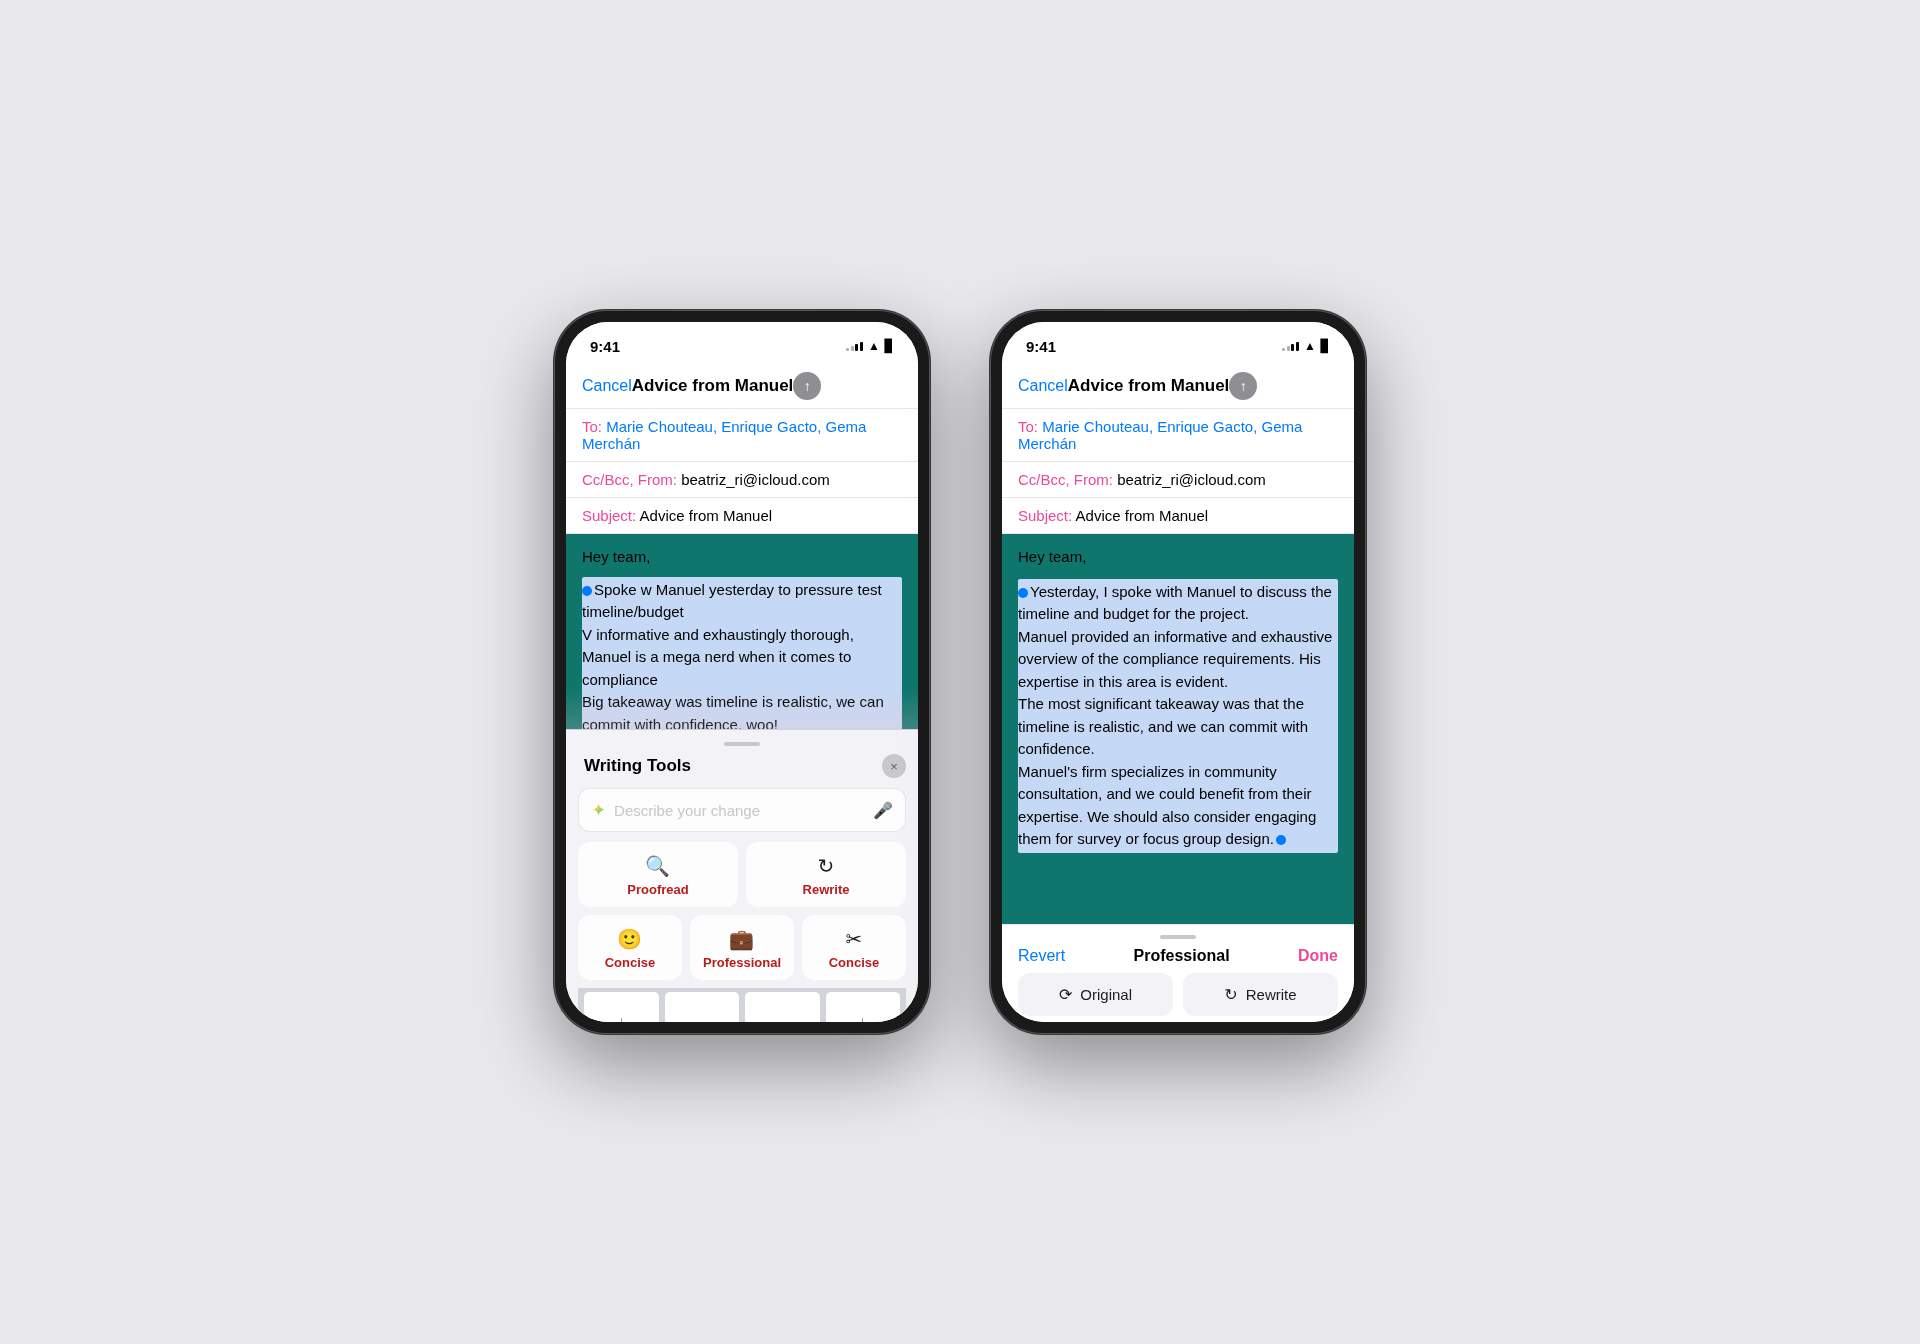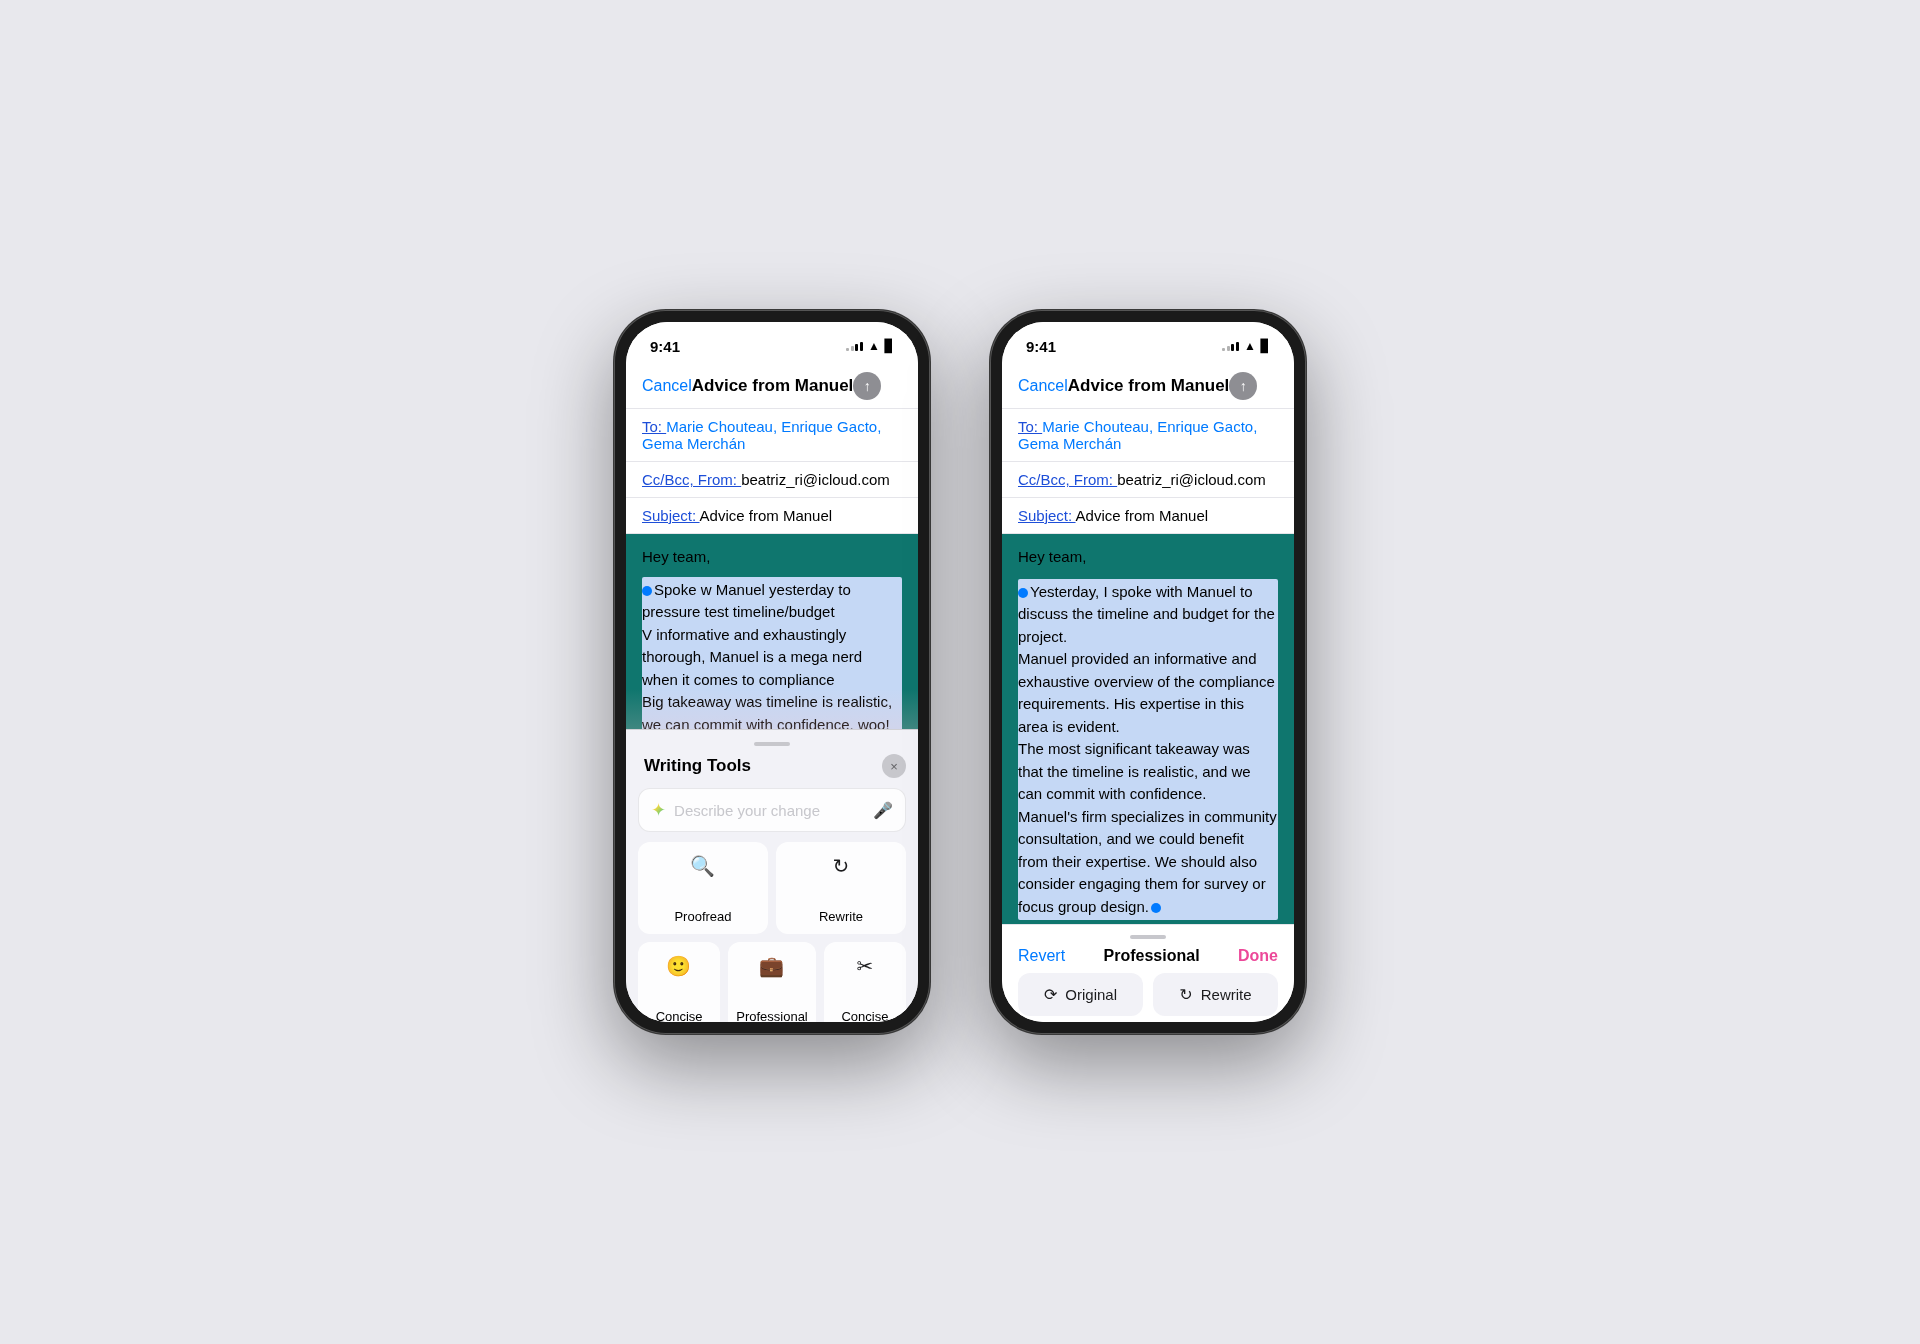--- a/index.html
+++ b/index.html
@@ -9,21 +9,21 @@
       justify-content: center;
       align-items: center;
       min-height: 100vh;
       font-family: -apple-system, BlinkMacSystemFont, 'SF Pro Text', 'Helvetica Neue', sans-serif;
       gap: 60px;
       padding: 40px;
     }
 
     
     .phone {
-      width: 316px;
+      width: 376px;
       background: #1a1a1a;
       border-radius: 52px;
       padding: 12px;
       box-shadow:
         0 0 0 1px #3a3a3a,
         0 30px 80px rgba(0,0,0,0.4),
         inset 0 0 0 1px #555;
       position: relative;
     }
 
@@ -81,21 +81,21 @@
     }
 
     
     .email-field {
       padding: 9px 16px;
       border-bottom: 1px solid #e5e5ea;
       font-size: 15px;
       color: #000;
       background: #fff;
     }
-    .email-field .label { color: #1d4ed8; text-decoration: underline; }
+    .email-field .label { color: #ec4899; }
     .email-field .recipients { color: #007aff; }
 
     
     .email-body {
       padding: 12px 16px;
       font-size: 15px;
       line-height: 1.5;
       background: #0f766e;
       color: #000;
       flex: 1;
@@ -185,21 +185,21 @@
       border-radius: 12px;
       padding: 12px 8px 10px;
       display: flex;
       flex-direction: column;
       align-items: center;
       gap: 4px;
       cursor: pointer;
       border: none;
     }
     .wt-btn-icon { font-size: 20px; color: #1c1c1e; }
-    .wt-btn-label { font-size: 13px; color: #000000; font-weight: 400; margin-top: 27px; }
+    .wt-btn-label { font-size: 13px; color: #b91c1c; font-weight: 700; }
 
     .wt-buttons-row3 {
       display: grid;
       grid-template-columns: 1fr 1fr 1fr;
       gap: 8px;
       margin-bottom: 8px;
     }
 
     
     .keyboard-row {

